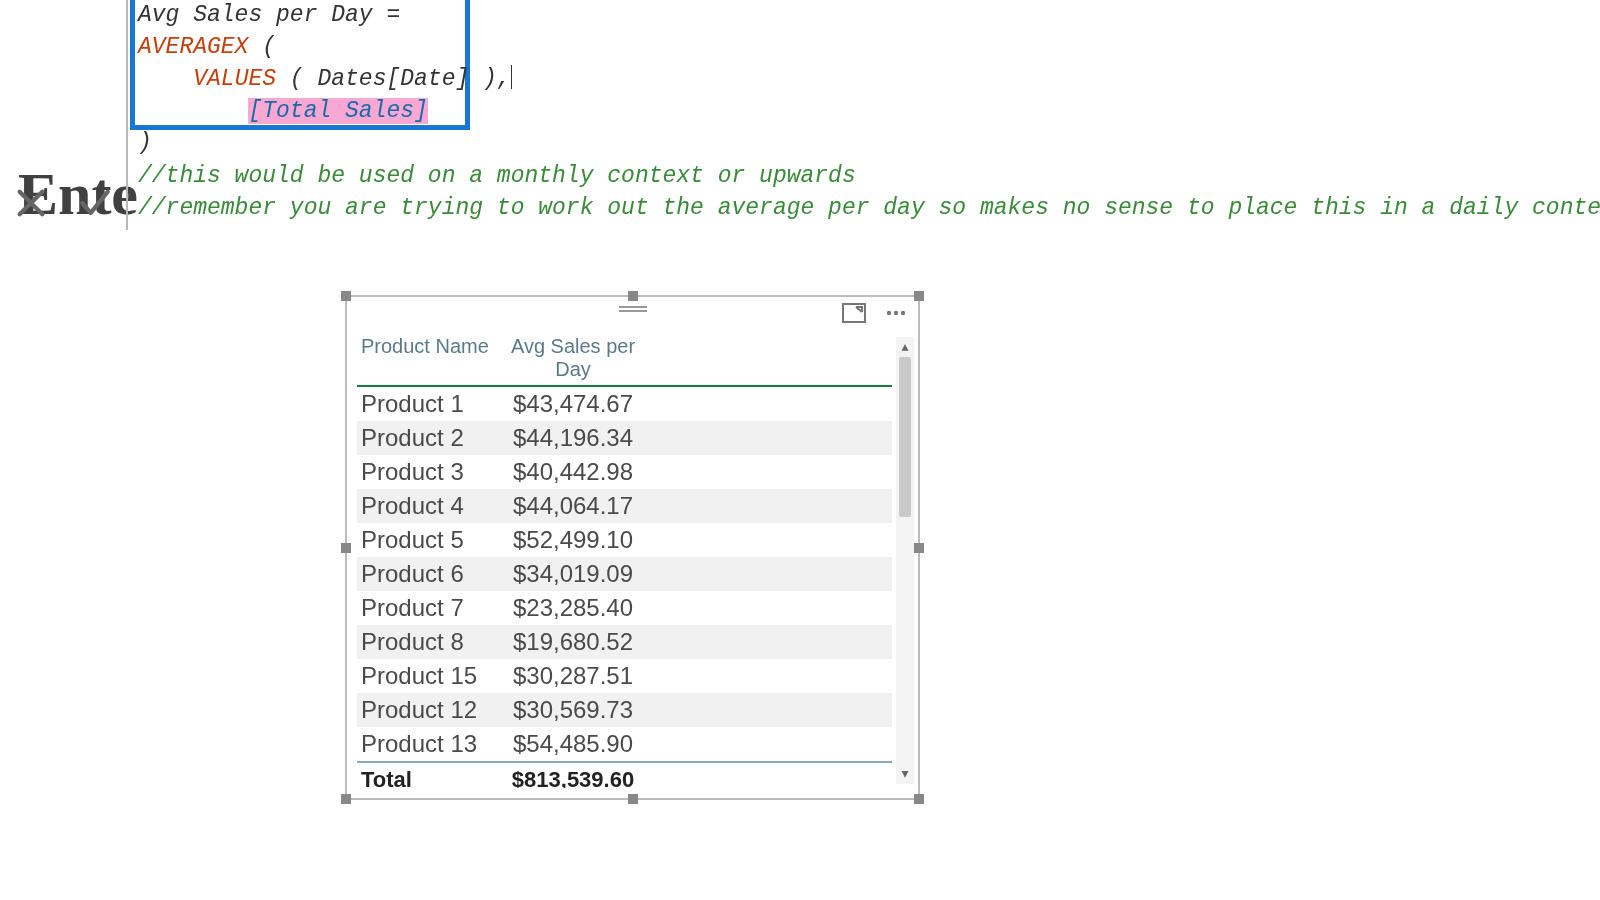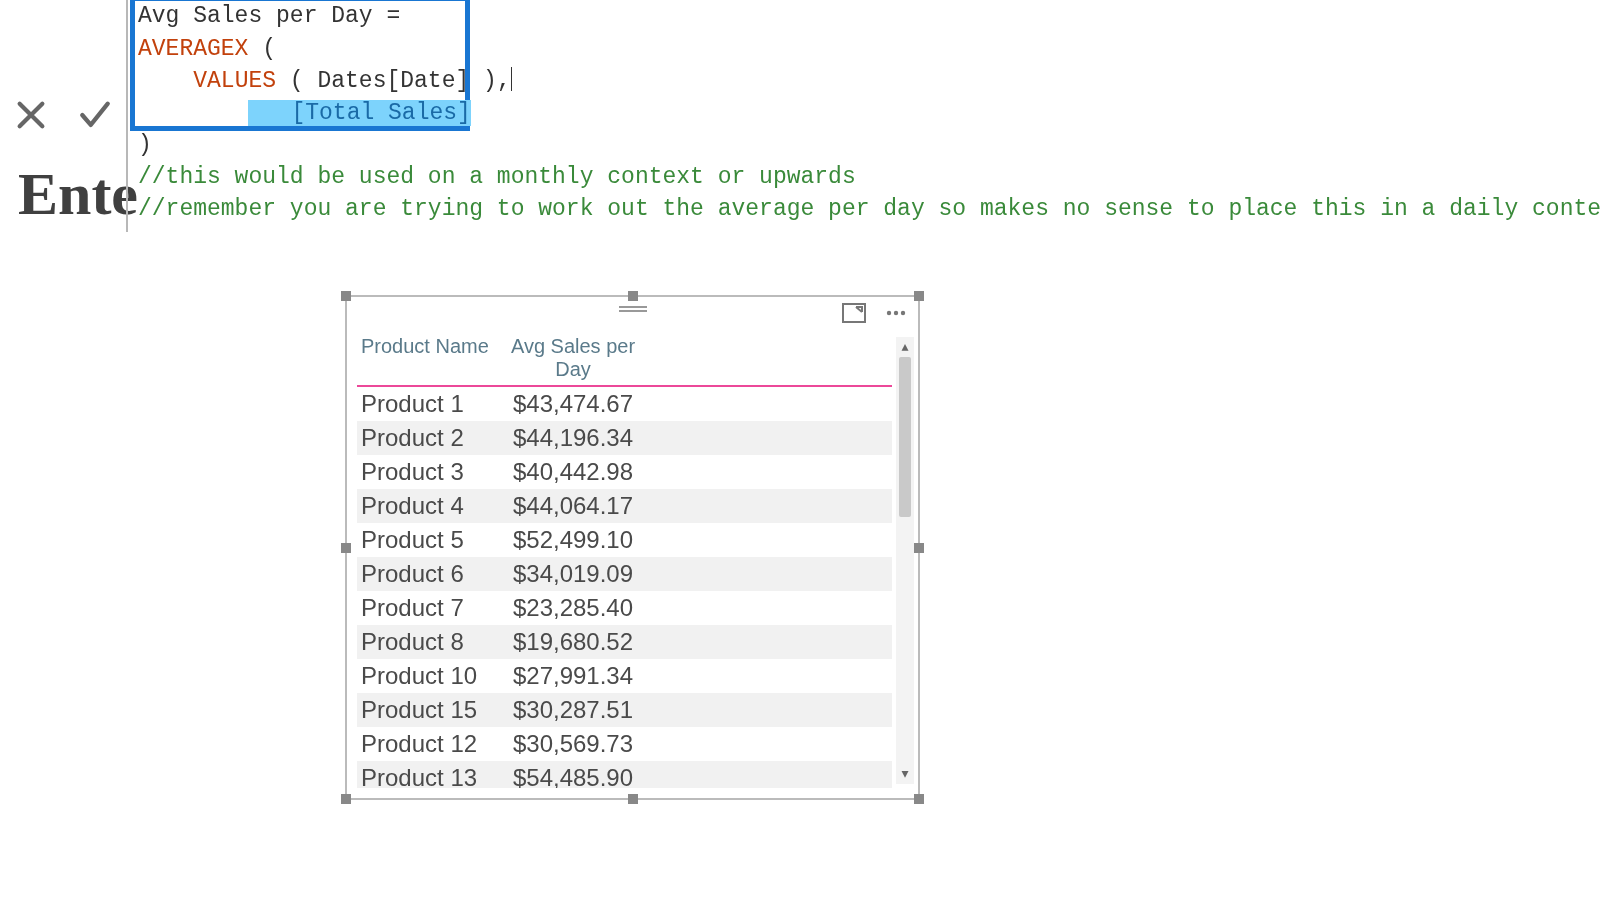--- a/index.html
+++ b/index.html
@@ -7,23 +7,24 @@
     margin: 0;
     font-family: "Segoe UI", Arial, sans-serif;
     background: #fff;
     width: 1600px;
     height: 900px;
     overflow: hidden;
     position: relative;
   }
   .formula-bar-area {
     display: flex;
-    align-items: center;
+    align-items: flex-end;
     position: relative;
     height: 230px;
+    font-style: italic;
   }
   .toolbar-icons {
     display: flex;
     gap: 30px;
     padding: 10px 14px;
     align-items: center;
   }
   .x-icon svg, .check-icon svg {
     width: 34px;
     height: 34px;
@@ -45,23 +46,22 @@
     left: 2px;
     width: 340px;
     height: 135px;
     pointer-events: none;
   }
   .formula-line { white-space: pre; position: relative; }
   .kw-measure { color: #333; }
   .kw-func { color: #c2410c; }
   .kw-plain { color: #333; }
   .kw-sel {
-    background: #7dd3fc;
+    background: #f9a8d4;
     color: #1a6aa6;
-    padding-left: 43px;
   }
   .comment { color: #3a8a3a; }
   .text-cursor {
     display: inline-block;
     width: 1px;
     height: 24px;
     background: #333;
     vertical-align: middle;
     position: relative;
     top: -2px;
@@ -115,21 +115,21 @@
   .table-body {
     position:absolute;
     top:34px; left:10px; right:26px; bottom:10px;
     overflow:hidden;
   }
   .thead {
     display:flex;
     font-size:20px;
     color:#5a7a8a;
     padding:4px 4px;
-    border-bottom:2px solid #ec4899;
+    border-bottom:2px solid #15803d;
   }
   .col-name { width:130px; }
   .col-val { width:170px; text-align:center; padding-right:6px;}
   .rows { }
   .trow {
     display:flex;
     font-size:24px;
     color:#4a4a4a;
     padding:3px 4px;
   }
@@ -267,24 +267,20 @@
         </div>
         <div class="trow">
           <div class="col-name">Product 7</div>
           <div class="col-val">$23,285.40</div>
         </div>
         <div class="trow">
           <div class="col-name">Product 8</div>
           <div class="col-val">$19,680.52</div>
         </div>
         <div class="trow">
-          <div class="col-name">Product 10</div>
-          <div class="col-val">$27,991.34</div>
-        </div>
-        <div class="trow">
           <div class="col-name">Product 15</div>
           <div class="col-val">$30,287.51</div>
         </div>
         <div class="trow">
           <div class="col-name">Product 12</div>
           <div class="col-val">$30,569.73</div>
         </div>
         <div class="trow">
           <div class="col-name">Product 13</div>
           <div class="col-val">$54,485.90</div>

